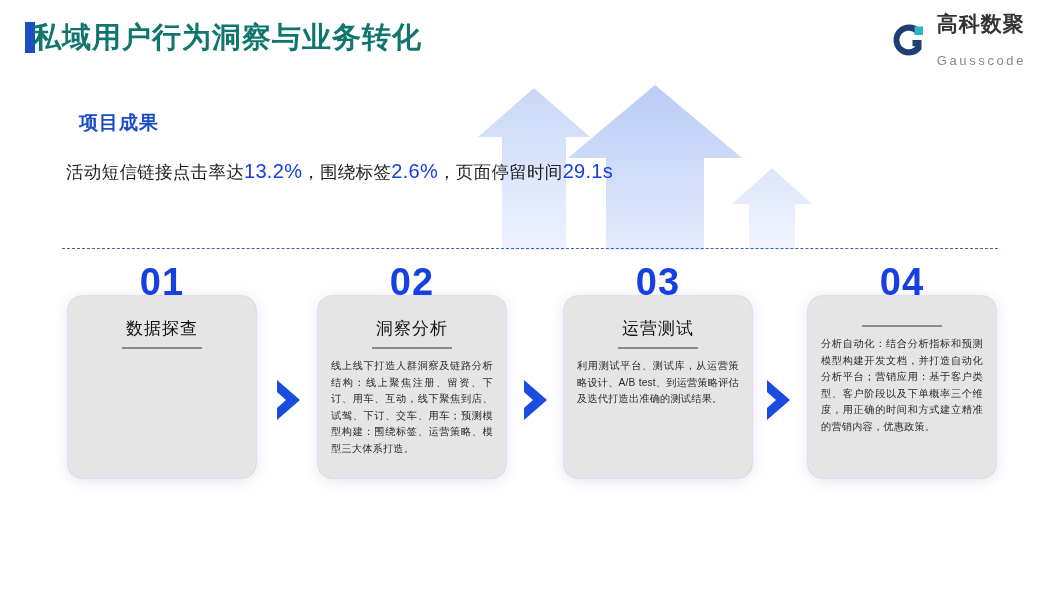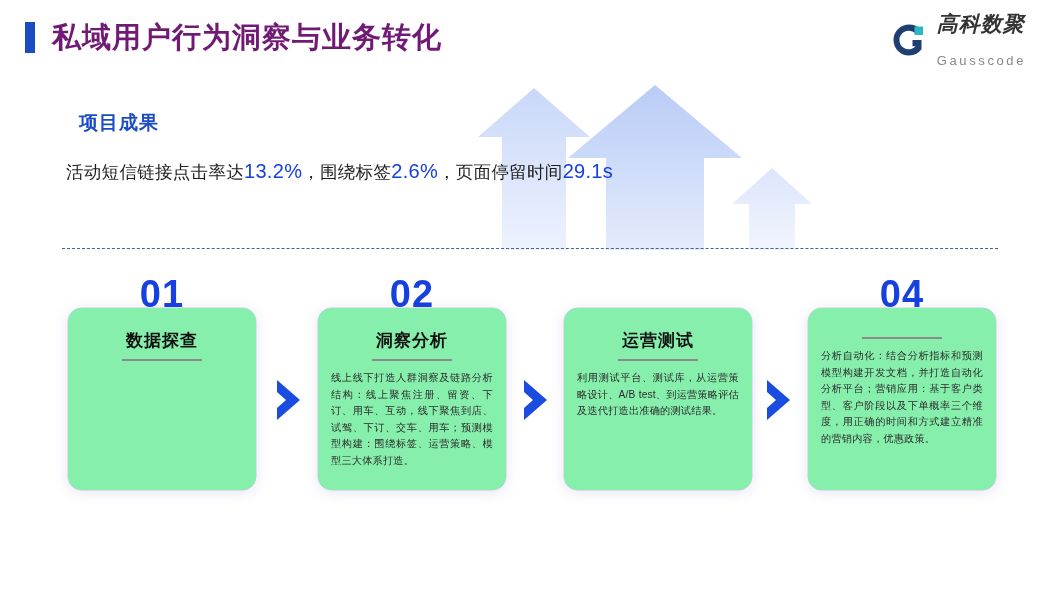--- a/index.html
+++ b/index.html
@@ -36,25 +36,25 @@
   .title-bar {
     position: absolute;
     left: 25px;
     top: 22px;
     width: 10px;
     height: 31px;
     background: #1A4CC4;
   }
   .page-title {
     position: absolute;
-    left: 52px;
+    left: 32px;
     top: 17px;
     font-size: 29px;
     font-weight: bold;
-    color: #701a75;
+    color: #0f766e;
     letter-spacing: 1px;
     line-height: 40px;
     white-space: nowrap;
   }
 
   
   .logo {
     position: absolute;
     right: 22px;
     top: 18px;
@@ -74,21 +74,20 @@
     flex-direction: column;
     justify-content: center;
     line-height: 1;
   }
   .logo-cn {
     font-size: 21px;
     font-weight: bold;
     color: #333333;
     letter-spacing: 1px;
     line-height: 23px;
-    font-style: italic;
   }
   .logo-en {
     font-size: 13px;
     color: #888888;
     letter-spacing: 2.6px;
     line-height: 16px;
     margin-top: 18px;
   }
 
   
@@ -150,45 +149,45 @@
   
   .steps {
     position: absolute;
     left: 0;
     top: 272px;
     width: 1048px;
     height: 250px;
   }
   .step {
     position: absolute;
-    top: 36px;
+    top: 24px;
     width: 188px;
     height: 182px;
-    background: #86efac;
+    background: #e5e5e5;
     border-radius: 14px;
     box-shadow: 0 2px 14px rgba(120,110,190,0.20), 0 0 0 0.5px rgba(210,206,235,0.9);
     box-sizing: border-box;
     padding: 22px 13px 12px 13px;
   }
   .step-num {
     position: absolute;
     top: -34px;
     left: 0;
     width: 188px;
     text-align: center;
     font-size: 38px;
     font-weight: bold;
     color: #1640E0;
     letter-spacing: 1px;
     line-height: 40px;
   }
   .step-title {
     text-align: center;
     font-size: 17px;
-    font-weight: bold;
+    font-weight: normal;
     color: #111111;
     letter-spacing: 1px;
     line-height: 22px;
   }
   .step-rule {
     width: 80px;
     height: 2px;
     background: #8b8b8b;
     margin: 7px auto 9px auto;
   }
@@ -298,20 +297,21 @@
       <div class="step-desc">线上线下打造人群洞察及链路分析结构：线上聚焦注册、留资、下订、用车、互动，线下聚焦到店、试驾、下订、交车、用车；预测模型构建：围绕标签、运营策略、模型三大体系打造。</div>
     </div>
 
     <div class="chev chev-2">
       <svg width="34" height="44" viewBox="0 0 34 44" xmlns="http://www.w3.org/2000/svg" aria-hidden="true">
         <path d="M5 2 L28 22 L5 42 L5 30 L14 22 L5 14 Z" fill="#1A4CE0"></path>
       </svg>
     </div>
 
     <div class="step step-3">
+      <div class="step-num">03</div>
       <div class="step-title">运营测试</div>
       <div class="step-rule"></div>
       <div class="step-desc">利用测试平台、测试库，从运营策略设计、A/B test、到运营策略评估及迭代打造出准确的测试结果。</div>
     </div>
 
     <div class="chev chev-3">
       <svg width="34" height="44" viewBox="0 0 34 44" xmlns="http://www.w3.org/2000/svg" aria-hidden="true">
         <path d="M5 2 L28 22 L5 42 L5 30 L14 22 L5 14 Z" fill="#1A4CE0"></path>
       </svg>
     </div>

